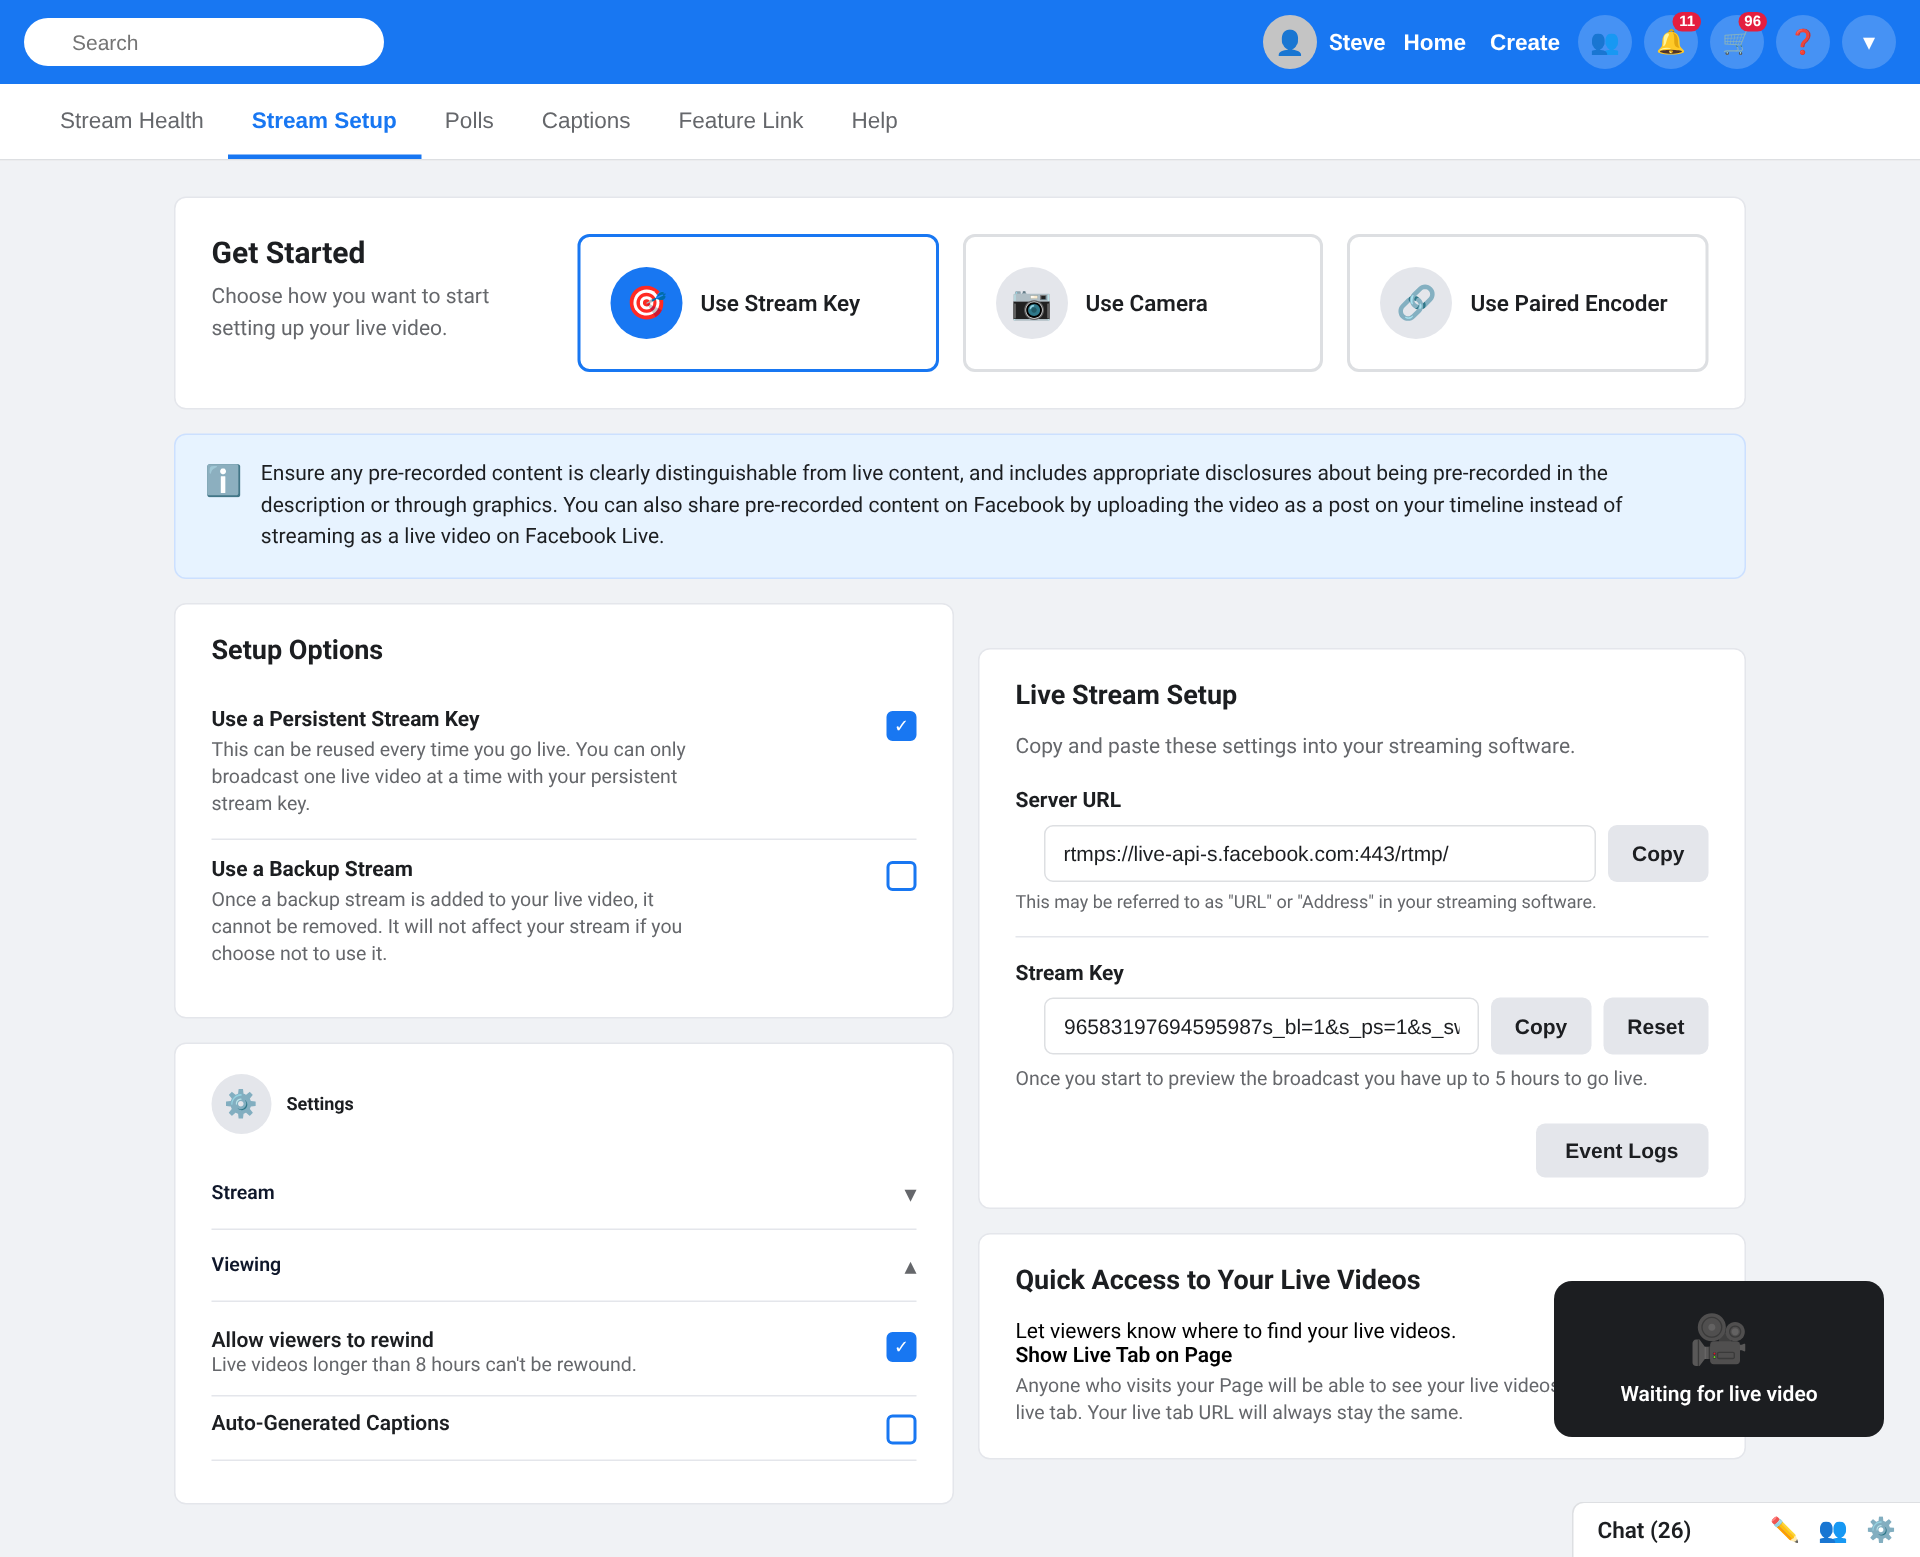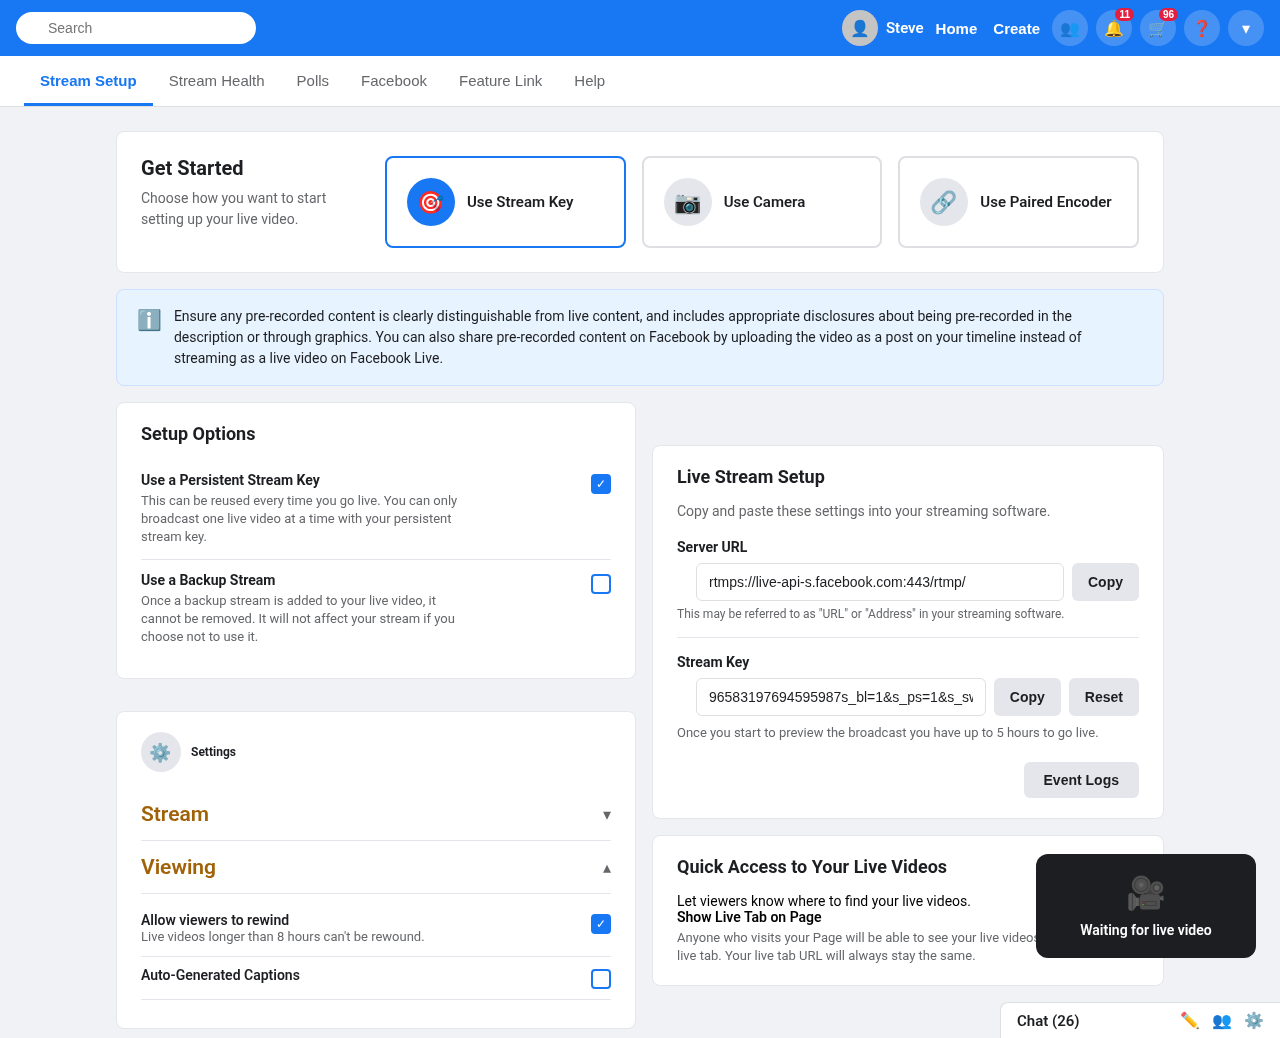--- a/index.html
+++ b/index.html
@@ -207,21 +207,21 @@
 
     
     .two-col {
       display: flex;
       gap: 16px;
     }
     .col-left {
       flex: 0 0 520px;
       display: flex;
       flex-direction: column;
-      gap: 32px;
+      gap: 16px;
     }
     .col-right {
       flex: 1;
       display: flex;
       flex-direction: column;
       gap: 16px;
       justify-content: center;
     }
 
     
@@ -302,23 +302,23 @@
 
     .collapsible-row {
       display: flex;
       align-items: center;
       justify-content: space-between;
       padding: 14px 0;
       border-bottom: 1px solid #e4e6eb;
       cursor: pointer;
     }
     .collapsible-row-label {
-      font-size: 21px;
-      font-weight: 600;
-      color: #a16207;
+      font-size: 13px;
+      font-weight: 600;
+      color: #0f172a;
     }
     .chevron { font-size: 16px; color: #65676b; }
 
     .viewing-content {
       padding: 8px 0;
     }
     .viewing-item {
       display: flex;
       align-items: flex-start;
       justify-content: space-between;
@@ -478,21 +478,21 @@
     .chatbar {
       position: fixed;
       bottom: 0; right: 0;
       background: #fff;
       border-top: 1px solid #dddfe2;
       border-left: 1px solid #dddfe2;
       padding: 8px 16px;
       display: flex;
       align-items: center;
       gap: 12px;
-      width: 280px;
+      width: 232px;
       border-radius: 8px 0 0 0;
     }
     .chatbar-label {
       font-size: 15px;
       font-weight: 600;
       color: #1c1e21;
       flex: 1;
     }
     .chatbar-btn {
       background: none;
@@ -523,24 +523,24 @@
     <button class="topnav-btn">
       🛒
       <span class="badge">96</span>
     </button>
     <button class="topnav-btn">❓</button>
     <button class="topnav-btn">▾</button>
   </div>
 </nav>
 
 <div class="tabbar">
+  <button class="tabbar-tab">Stream Health</button>
   <button class="tabbar-tab active">Stream Setup</button>
-  <button class="tabbar-tab">Stream Health</button>
   <button class="tabbar-tab">Polls</button>
-  <button class="tabbar-tab">Facebook</button>
+  <button class="tabbar-tab">Captions</button>
   <button class="tabbar-tab">Feature Link</button>
   <button class="tabbar-tab">Help</button>
 </div>
 
 <div class="main-content">
 
   <div class="get-started-card">
     <div class="get-started-text">
       <h2>Get Started</h2>
       <p>Choose how you want to start setting up your live video.</p>

